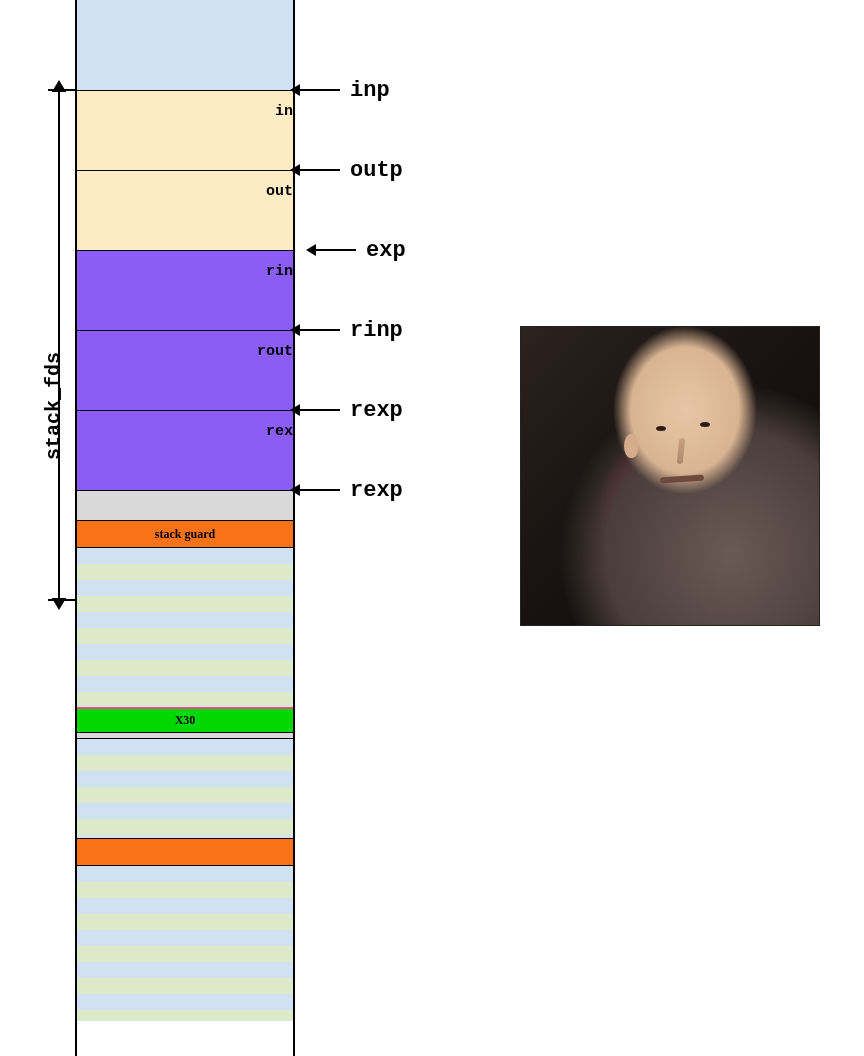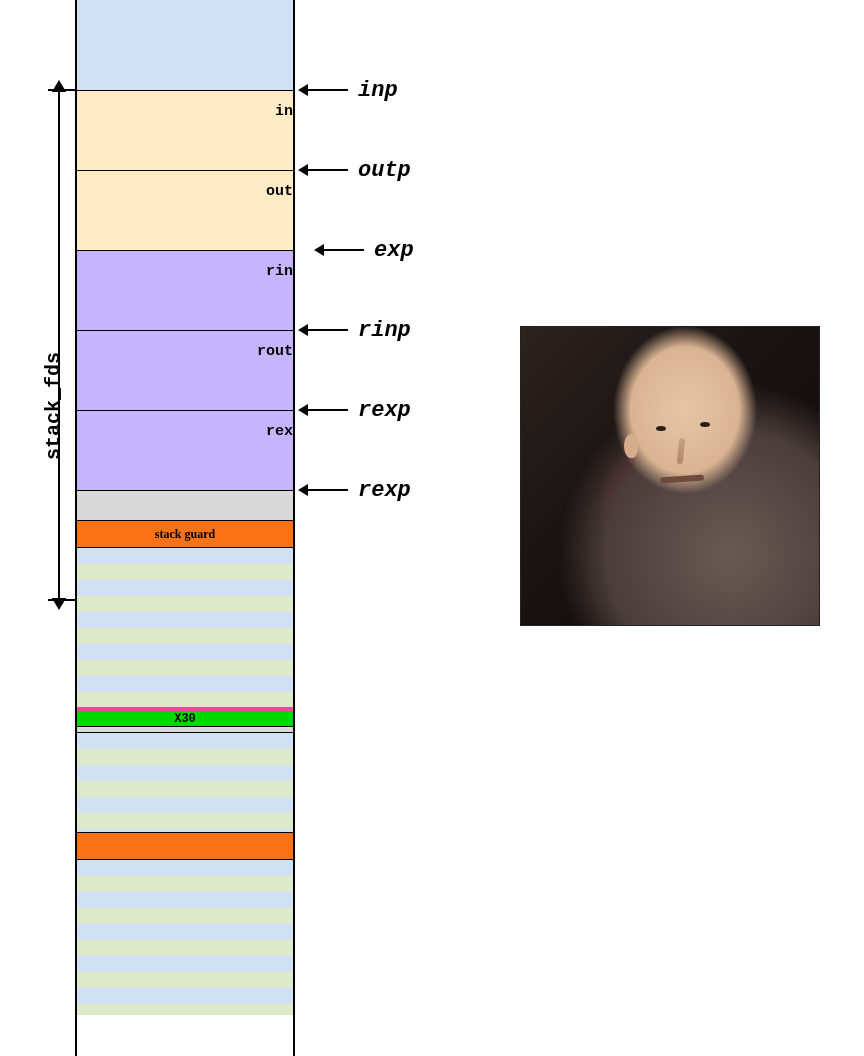--- a/index.html
+++ b/index.html
@@ -41,21 +41,21 @@
     background: #cfe1f3;
   }
   .light {
     height: 80px;
     background: #fdebc5;
     border-top: 1px solid #000;
     padding-top: 12px;
   }
   .dark {
     height: 80px;
-    background: #c4b5fd;
+    background: #8b5cf6;
     border-top: 1px solid #000;
     padding-top: 12px;
   }
   .grey-gap {
     height: 30px;
     background: #d9d9d9;
     border-top: 1px solid #000;
   }
   .red-bar {
     height: 27px;
@@ -72,27 +72,28 @@
     background: repeating-linear-gradient(
       to bottom,
       #cfe1f3 0px,
       #cfe1f3 16px,
       #dceac9 16px,
       #dceac9 32px
     );
   }
   .striped.first { height: 160px; }
   .green-bar {
-    height: 19px;
+    height: 25px;
     background: #00d800;
-    border-top: 5px solid #ec4899;
+    border-top: 2px solid #ec4899;
     font-size: 12px;
     display: flex;
     align-items: center;
     justify-content: center;
+    font-family: Liberation Serif, serif;
   }
   .thin-grey {
     height: 6px;
     background: #d9d9d9;
     border-top: 1px solid #000;
   }
   .striped.second { height: 100px; }
   .red-bar.plain { border-top: 1px solid #000; }
   .striped.third { height: 156px; }
 
@@ -123,26 +124,25 @@
     position: absolute;
     transform: rotate(-90deg);
     transform-origin: left top;
     font-size: 20px;
     white-space: nowrap;
   }
 
   
   .ptr {
     position: absolute;
-    left: 308px;
+    left: 300px;
     display: flex;
     align-items: center;
     height: 24px;
     font-size: 22px;
-    font-style: italic;
   }
   .ptr .arrow {
     position: relative;
     width: 40px;
     height: 2px;
     background: #000;
     margin-right: 10px;
   }
   .ptr .arrow::before {
     content: "";

